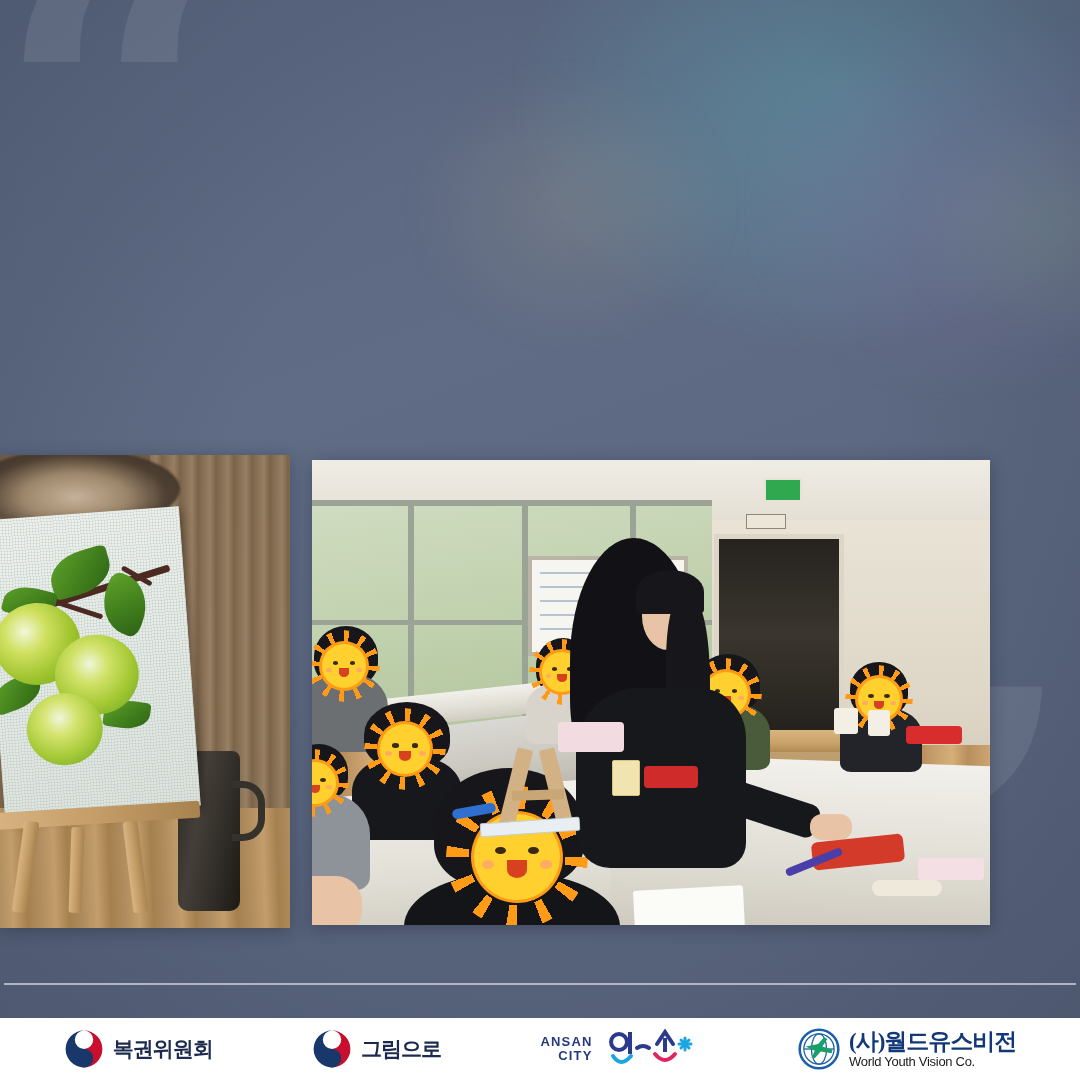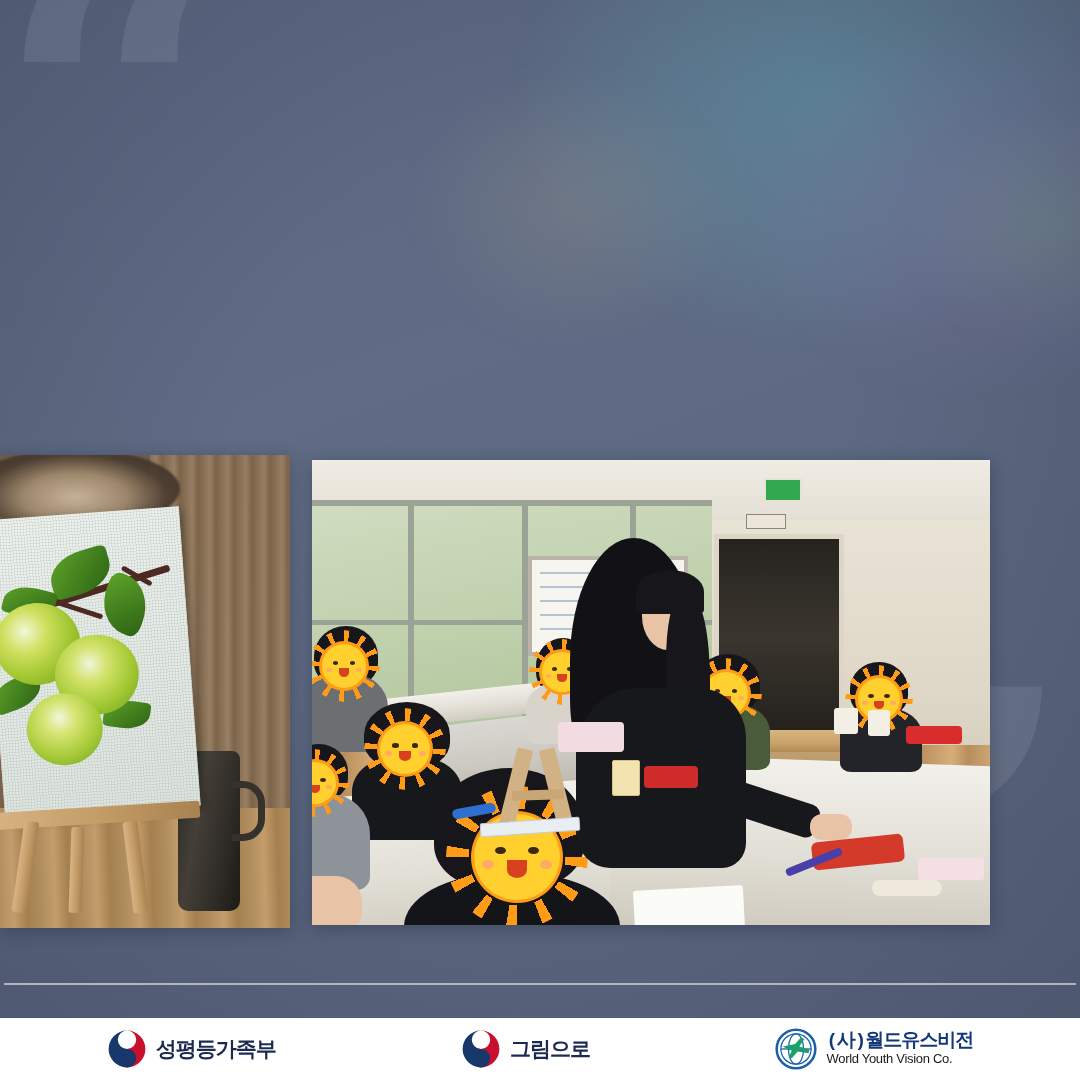--- a/index.html
+++ b/index.html
@@ -465,23 +465,23 @@
     display: flex;
     align-items: center;
     gap: 2px;
   }
   .wyv-text {
     display: flex;
     flex-direction: column;
     line-height: 1.1;
   }
   .wyv-ko {
-    font-family: Liberation Mono, monospace;
+    font-family: Liberation Serif, serif;
     font-weight: 700;
-    font-size: 19px;
+    font-size: 23px;
     color: #12387a;
     letter-spacing: -1px;
     white-space: nowrap;
   }
   .wyv-en {
     font-family: "Liberation Sans", sans-serif;
     font-weight: 400;
     font-size: 13px;
     color: #1a1a1a;
     letter-spacing: -0.3px;
@@ -714,32 +714,55 @@
   <div class="separator"></div>
 
   <div class="footer">
 
     <div class="logo">
       <svg class="taegeuk" viewBox="0 0 100 100">
         <path d="M50 4 A46 46 0 0 1 50 96 A23 23 0 0 1 50 50 A23 23 0 0 0 50 4 Z" fill="#c8102e"></path>
         <path d="M50 96 A46 46 0 0 1 50 4 A23 23 0 0 0 50 50 A23 23 0 0 1 50 96 Z" fill="#18376b"></path>
         <circle cx="50" cy="50" r="46" fill="none" stroke="#ffffff" stroke-width="0"></circle>
       </svg>
-      <span class="logo-text-ko">성평등가족부</span>
+      <span class="logo-text-ko">복권위원회</span>
     </div>
 
     <div class="logo">
       <svg class="taegeuk" viewBox="0 0 100 100">
         <path d="M50 4 A46 46 0 0 1 50 96 A23 23 0 0 1 50 50 A23 23 0 0 0 50 4 Z" fill="#c8102e"></path>
         <path d="M50 96 A46 46 0 0 1 50 4 A23 23 0 0 0 50 50 A23 23 0 0 1 50 96 Z" fill="#18376b"></path>
       </svg>
       <span class="logo-text-ko">그림으로</span>
     </div>
 
 
+    <div class="logo">
+      <span class="ansan-en">
+        <span>ANSAN</span>
+        <span>CITY</span>
+      </span>
+      <span class="ansan-ko">
+        <svg width="92" height="42" viewBox="0 0 92 42">
+          <circle cx="12" cy="14" r="8" fill="none" stroke="#2b3a8c" stroke-width="4"></circle>
+          <rect x="21" y="4" width="4" height="22" fill="#2b3a8c"></rect>
+          <path d="M6 28 Q14 40 24 28" fill="none" stroke="#19a6e0" stroke-width="4" stroke-linecap="round"></path>
+          <path d="M30 20 Q36 16 42 20" fill="none" stroke="#2b3a8c" stroke-width="4" stroke-linecap="round"></path>
+          <path d="M50 16 L58 4 L66 16" fill="none" stroke="#2b3a8c" stroke-width="4" stroke-linecap="round"></path>
+          <rect x="56" y="10" width="4" height="14" fill="#2b3a8c"></rect>
+          <path d="M48 26 Q58 38 68 26" fill="none" stroke="#e0245e" stroke-width="4" stroke-linecap="round"></path>
+          <g stroke="#19a6e0" stroke-width="3" stroke-linecap="round">
+            <line x1="78" y1="10" x2="78" y2="22"></line>
+            <line x1="72" y1="16" x2="84" y2="16"></line>
+            <line x1="74" y1="12" x2="82" y2="20"></line>
+            <line x1="82" y1="12" x2="74" y2="20"></line>
+          </g>
+        </svg>
+      </span>
+    </div>
 
     <div class="logo">
       <svg width="42" height="42" viewBox="0 0 100 100">
         <circle cx="50" cy="50" r="46" fill="#ffffff" stroke="#1a5fa8" stroke-width="6"></circle>
         <circle cx="50" cy="50" r="36" fill="#ffffff" stroke="#1a5fa8" stroke-width="3"></circle>
         <ellipse cx="50" cy="50" rx="18" ry="36" fill="none" stroke="#1a5fa8" stroke-width="3"></ellipse>
         <line x1="14" y1="50" x2="86" y2="50" stroke="#1a5fa8" stroke-width="3"></line>
         <path d="M18 44 L48 38 L62 22 L70 26 L58 44 L82 52 L80 60 L54 56 L40 72 L32 70 L40 54 Z" fill="#19a06a"></path>
       </svg>
       <span class="wyv-text">

